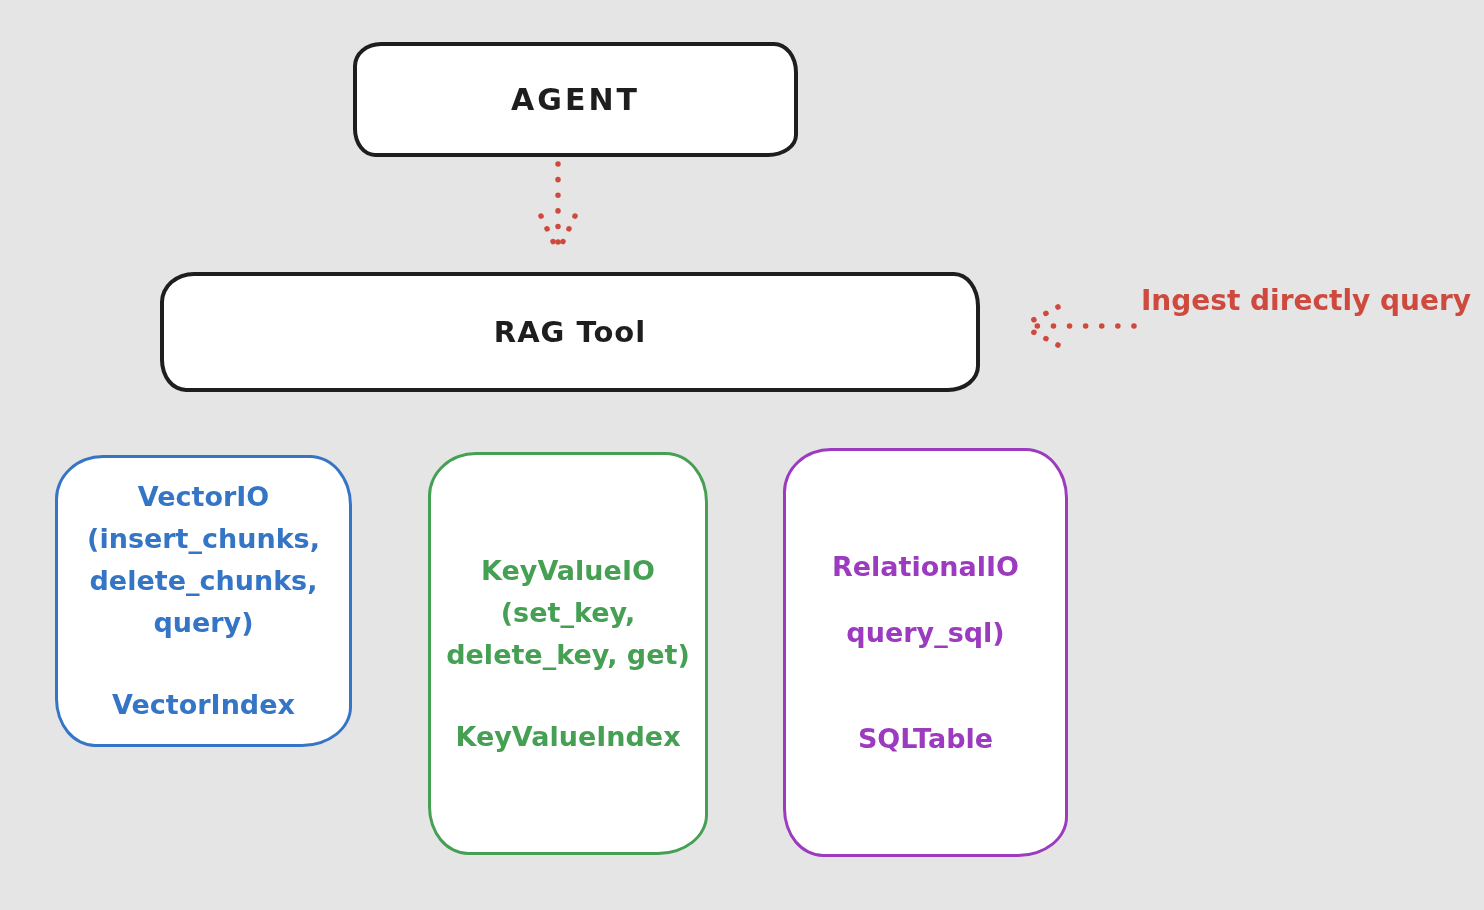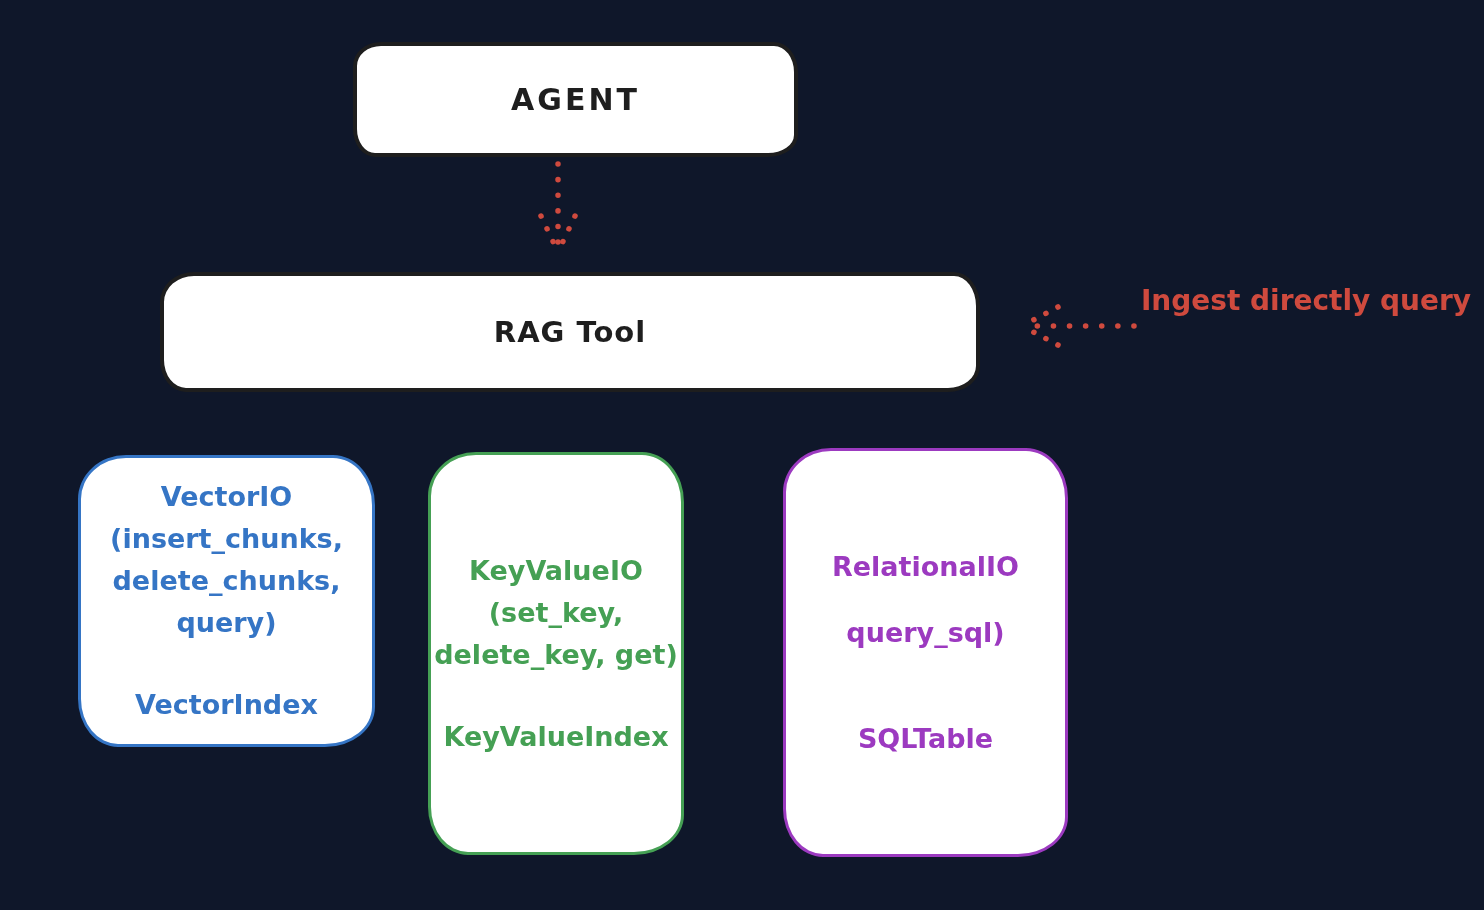--- a/index.html
+++ b/index.html
@@ -4,21 +4,21 @@
 <style>
   html, body {
     margin: 0;
     padding: 0;
     background: #ffffff;
   }
   .canvas {
     position: relative;
     width: 1484px;
     height: 910px;
-    background: #0f172a;
+    background: #e5e5e5;
     overflow: hidden;
     font-family: "DejaVu Sans", sans-serif;
   }
   .node {
     position: absolute;
     box-sizing: border-box;
     display: flex;
     align-items: center;
     justify-content: center;
     background: #ffffff;
@@ -45,26 +45,26 @@
     border-width: 3.5px;
     border-style: solid;
     border-radius: 48px 42px 50px 40px / 44px 50px 40px 48px;
     flex-direction: column;
     text-align: center;
     font-size: 27px;
     font-weight: 600;
     line-height: 42px;
   }
   .card-blue {
-    left: 78px; top: 455px; width: 297px; height: 292px;
+    left: 55px; top: 455px; width: 297px; height: 292px;
     border-color: var(--blue, #3575c5);
     color: var(--blue, #3575c5);
   }
   .card-green {
-    left: 428px; top: 452px; width: 256px; height: 403px;
+    left: 428px; top: 452px; width: 280px; height: 403px;
     border-color: var(--green, #45a054);
     color: var(--green, #45a054);
   }
   .card-purple {
     left: 783px; top: 448px; width: 285px; height: 409px;
     border-color: var(--purple, #9c3ac0);
     color: var(--purple, #9c3ac0);
     gap: 24px;
   }
   .index-line {

